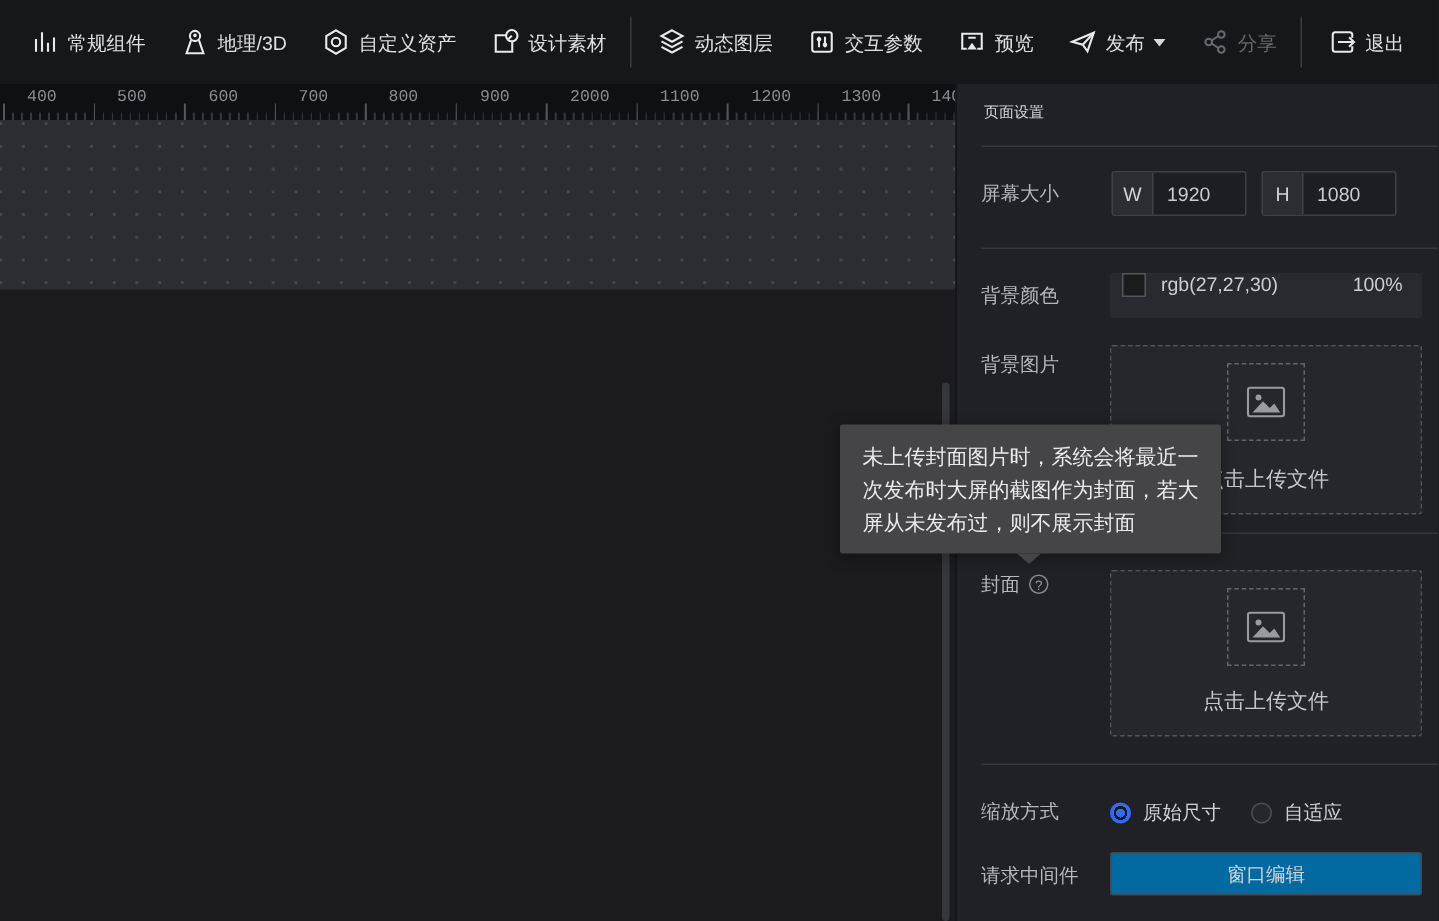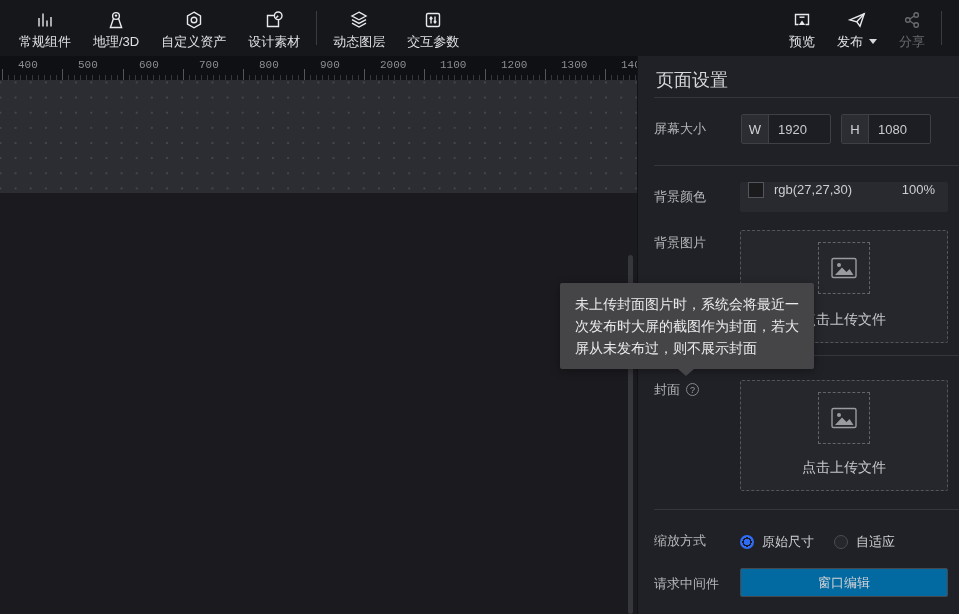--- a/index.html
+++ b/index.html
@@ -6,21 +6,21 @@
   html,body { width:959px; height:614px; overflow:hidden; background:#1b1b1f;
     font-family:"Liberation Sans","DejaVu Sans",sans-serif; }
   .stage { position:relative; width:959px; height:614px; }
 
   
   .toolbar { position:absolute; top:0; left:0; width:959px; height:56px; background:#16171b;
     display:flex; align-items:center; justify-content:space-between; z-index:30; }
   .tb-group { display:flex; align-items:center; height:100%; }
   .tb-left { padding-left:8px; }
   .tb-right { padding-right:12px; }
-  .tb-item { display:flex; flex-direction:column; align-items:center; justify-content:center;
+  .tb-item { display:flex; align-items:center; justify-content:flex-end;
     gap:4px; padding:0 11px; height:100%; cursor:pointer; }
   .tb-item svg { stroke:#e8e9eb; fill:none; stroke-width:1.4; }
   .tb-item .lbl { font-size:13px; color:#dfe0e2; white-space:nowrap; line-height:1; }
   .tb-item.disabled svg { stroke:#67696e; }
   .tb-item.disabled .lbl { color:#67696e; }
   .tb-sep { width:1px; height:34px; background:#3a3b40; margin:0 5px; }
   .lblrow { display:flex; align-items:center; }
   .caret { width:0; height:0; border-left:4px solid transparent; border-right:4px solid transparent;
     border-top:5px solid #d8d9db; margin-left:6px; }
 
@@ -40,21 +40,21 @@
   .canvas { position:absolute; top:80px; left:0; width:637px; height:534px; background:#1b1b1f; }
   .artboard { position:absolute; top:0; left:0; width:637px; height:113px; background-color:#2b2d33;
     background-image:radial-gradient(circle, #45474d 1.1px, transparent 1.2px);
     background-size:15.15px 15.15px; background-position:8px 10px; }
   .scroll-thumb { position:absolute; left:628px; top:175px; width:5px; height:359px;
     background:#36373c; border-radius:3px; }
 
   
   .panel { position:absolute; top:56px; left:637px; width:322px; height:558px; background:#202126;
     border-left:1px solid #121318; z-index:20; }
-  .p-title { position:absolute; left:18px; top:12px; font-size:18px; color:#d6d7d9; }
+  .p-title { position:absolute; left:18px; top:12px; font-size:10px; color:#d6d7d9; }
   .divider { position:absolute; left:16px; right:0; height:1px; background:#35363b; }
   .f-label { position:absolute; left:16px; font-size:13px; color:#b5b7ba; line-height:1; }
 
   .size-group { position:absolute; top:58px; width:90px; height:30px; display:flex;
     border:1px solid #3e4045; border-radius:2px; background:#1d1e23; overflow:hidden; }
   .size-prefix { width:27px; background:#2c2d33; color:#d2d3d5; font-size:13px; display:flex;
     align-items:center; justify-content:center; border-right:1px solid #3e4045; }
   .size-input { flex:1; min-width:0; background:transparent; border:none; outline:none;
     color:#c9cbcd; font-size:13px; padding-left:9px; font-family:inherit; }
 
@@ -181,20 +181,28 @@
         <svg width="22" height="22" viewBox="0 0 22 22">
           <circle cx="6.8" cy="11" r="2.2"></circle>
             <circle cx="15.2" cy="6" r="2.2"></circle>
             <circle cx="15.2" cy="16" r="2.2"></circle>
           <line x1="8.8" y1="10" x2="13.2" y2="7"></line>
             <line x1="8.8" y1="12" x2="13.2" y2="15"></line>
         </svg>
         <span class="lbl">分享</span>
       </div>
       <div class="tb-sep"></div>
+      <div class="tb-item">
+        <svg width="22" height="22" viewBox="0 0 22 22">
+          <path d="M17.5 8.2 V6.2 Q17.5 4.5 15.8 4.5 H6.2 Q4.5 4.5 4.5 6.2 V15.8 Q4.5 17.5 6.2 17.5 H15.8 Q17.5 17.5 17.5 15.8 V13.8"></path>
+          <line x1="8" y1="11" x2="18.6" y2="11"></line>
+            <path d="M15.4 7.8 L18.6 11 L15.4 14.2"></path>
+        </svg>
+        <span class="lbl">退出</span>
+      </div>
     </div>
   </div>
 
   <div class="ruler">
     <span class="rl" style="left:18px">400</span>
     <span class="rl" style="left:78px">500</span>
     <span class="rl" style="left:139px">600</span>
     <span class="rl" style="left:199px">700</span>
     <span class="rl" style="left:259px">800</span>
     <span class="rl" style="left:320px">900</span>

